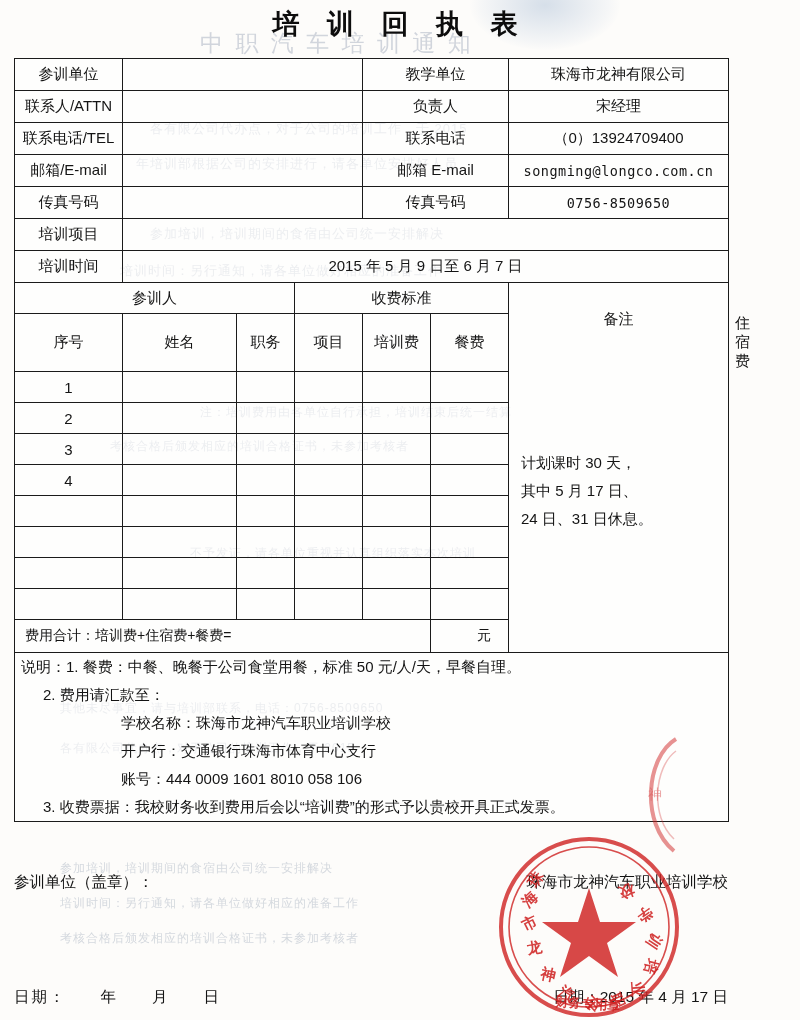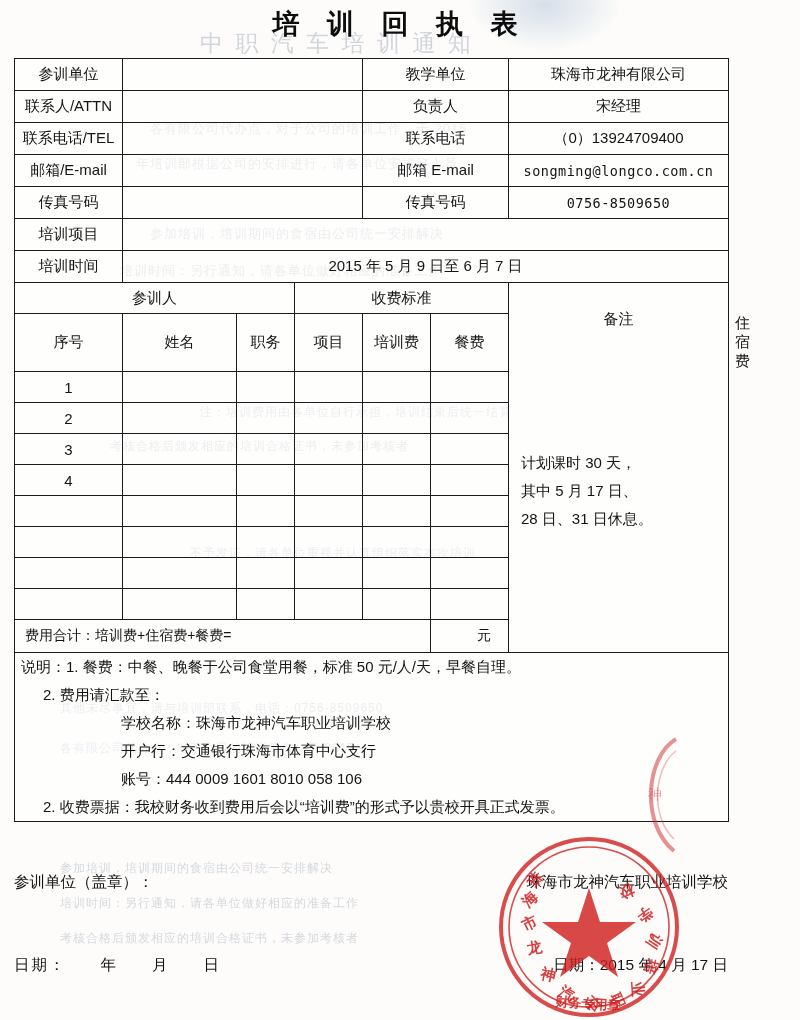--- a/index.html
+++ b/index.html
@@ -135,21 +135,21 @@
     position: absolute;
     left: 14px;
     top: 872px;
     width: 714px;
     font-size: 15.5px;
   }
   .footer-row {
     display: flex;
     justify-content: space-between;
     align-items: baseline;
-    margin-bottom: 62px;
+    margin-bottom: 94px;
   }
   .footer-row.last { margin-bottom: 0; }
   .f-left { white-space: nowrap; }
   .f-right { white-space: nowrap; }
   .date-left { letter-spacing: 2px; }
   .date-left .sp { display: inline-block; width: 34px; }
 
   
   .seal {
     position: absolute;
@@ -251,21 +251,21 @@
       </tr>
 
       <tr class="grid">
         <td class="hdr" colspan="4">参训人</td>
         <td class="hdr" colspan="3">收费标准</td>
         <td class="remark-cell" rowspan="11" colspan="2" style="text-align:center; vertical-align:top; padding-top:22px;">
           <div>备注</div>
           <div class="remark-inner" style="margin-top:116px; text-align:left; padding-left:6px;">
             <div>计划课时 30 天，</div>
             <div>其中 5 月 17 日、</div>
-            <div>28 日、31 日休息。</div>
+            <div>24 日、31 日休息。</div>
           </div>
         </td>
       </tr>
 
       <tr class="grid">
         <td class="hdr">序号</td>
         <td class="hdr" colspan="2">姓名</td>
         <td class="hdr">职务</td>
         <td class="hdr">项目</td>
         <td class="hdr">培训费</td>
@@ -351,21 +351,21 @@
         <td colspan="3" style="padding-left:46px;">元</td>
       </tr>
 
       <tr>
         <td class="notes-cell" colspan="9">
           <div class="notes-line">说明：1. 餐费：中餐、晚餐于公司食堂用餐，标准 50 元/人/天，早餐自理。</div>
           <div class="notes-line indent1">2. 费用请汇款至：</div>
           <div class="notes-line indent2">学校名称：珠海市龙神汽车职业培训学校</div>
           <div class="notes-line indent2">开户行：交通银行珠海市体育中心支行</div>
           <div class="notes-line indent2">账号：444 0009 1601 8010 058 106</div>
-          <div class="notes-line indent1">2. 收费票据：我校财务收到费用后会以“培训费”的形式予以贵校开具正式发票。</div>
+          <div class="notes-line indent1">3. 收费票据：我校财务收到费用后会以“培训费”的形式予以贵校开具正式发票。</div>
         </td>
       </tr>
     </tbody>
   </table>
 
   <div class="footer">
     <div class="footer-row">
       <div class="f-left">参训单位（盖章）：</div>
       <div class="f-right">珠海市龙神汽车职业培训学校</div>
     </div>

